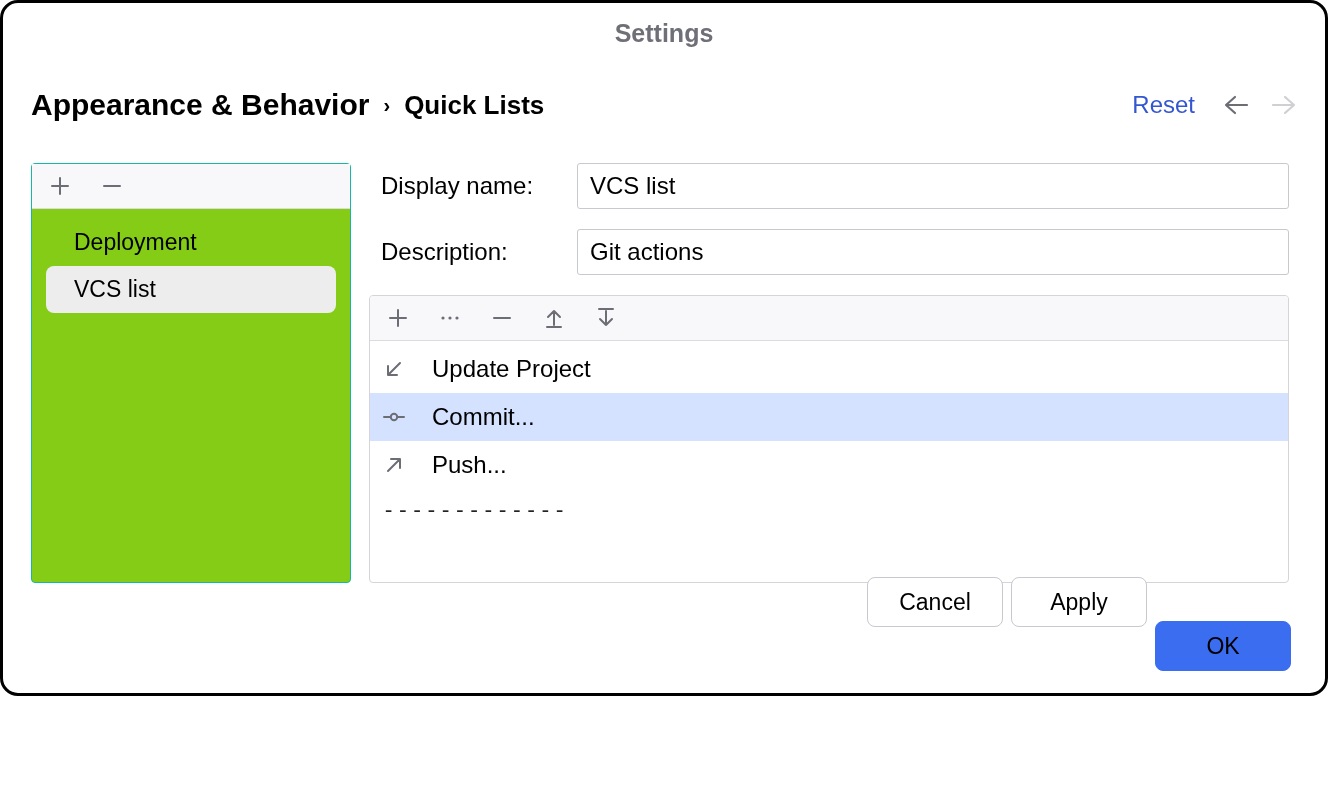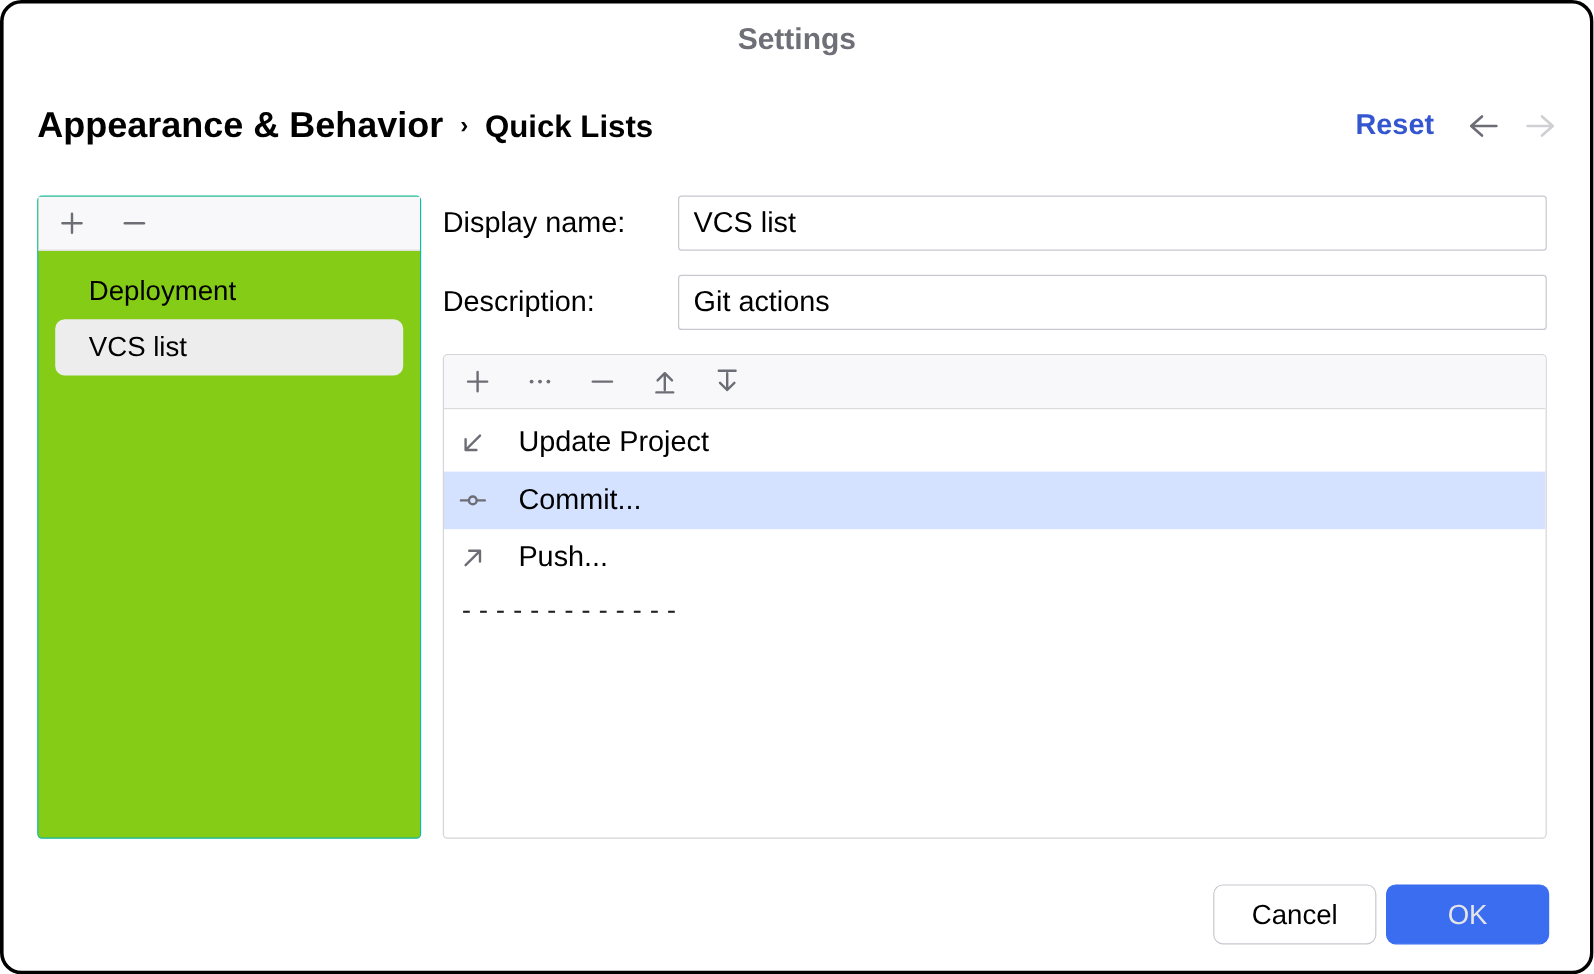--- a/index.html
+++ b/index.html
@@ -5,21 +5,21 @@
   * { box-sizing: border-box; }
   html, body {
     margin: 0; padding: 0;
     width: 1328px; height: 812px;
     font-family: -apple-system, BlinkMacSystemFont, "Segoe UI", Arial, sans-serif;
     font-size: 22px;
     color: #000;
     background: #fff;
   }
   .window {
-    width: 1328px; height: 812px;
+    width: 1328px; height: 696px;
     border: 3px solid #000;
     border-radius: 18px;
     position: relative;
     overflow: hidden;
     background: #fff;
   }
   .title {
     position: absolute;
     top: 16px; left: 0; right: 0;
     text-align: center;
@@ -30,21 +30,21 @@
   .breadcrumb-row {
     position: absolute;
     top: 82px; left: 28px; right: 28px;
     display: flex; align-items: center;
     height: 40px;
   }
   .breadcrumb-row .bc1 { font-weight: 700; font-size: 30px; }
   .breadcrumb-row .sep { font-weight: 700; font-size: 20px; margin: 0 14px; color:#000;}
   .breadcrumb-row .bc2 { font-weight: 700; font-size: 26px; }
   .breadcrumb-row .spacer { flex: 1; }
-  .reset-link { color: #3556d1; font-weight: 700; font-size: 24px; margin-right: 28px; cursor: pointer; }
+  .reset-link { color: #3556d1; font-weight: 400; font-size: 24px; margin-right: 28px; cursor: pointer; }
   .nav-arrows { display:flex; gap:22px; align-items:center; }
   .nav-arrows svg { display:block; }
 
   .content {
     position: absolute;
     top: 160px; left: 28px; right: 36px; bottom: 110px;
     display: flex; gap: 18px;
   }
 
   
@@ -75,21 +75,21 @@
   }
   .left-item.selected {
     background: #ededee;
     border-radius: 8px;
     margin: 0 14px;
     padding-left: 28px;
   }
 
   
   .right-panel { flex:1; display:flex; flex-direction:column; }
-  .form-row { display:flex; align-items:center; margin-bottom: 20px; }
+  .form-row { display:flex; align-items:center; margin-bottom: 20px; margin-left: 12px; }
   .form-row label { width: 196px; font-size: 24px; }
   .text-input {
     flex:1;
     height: 46px;
     border: 1px solid #c8c8cf;
     border-radius: 3px;
     padding: 4px 12px;
     font-size: 24px;
     background: #fff;
   }
@@ -135,21 +135,21 @@
     min-width: 136px;
     height: 50px;
     border: 1px solid #c8c8cf;
     border-radius: 8px;
     background:#fff;
     font-size: 23px;
     display:flex; align-items:center; justify-content:center;
     cursor:pointer;
   }
   .btn.primary {
-    background:#3a6df0; color:#e5e5e5; border-color:#3a6df0;
+    background:#3a6df0; color:#000000; border-color:#3a6df0;margin-top:44px;
   }
 </style>
 </head>
 <body>
 
 <div class="window">
 
   <div class="title">Settings</div>
 
   <div class="breadcrumb-row">
@@ -276,18 +276,21 @@
         </div>
       </div>
 
     </div>
   </div>
 
   <div class="bottom-bar">
     <div class="btn">
       <span>Cancel</span>
     </div>
+    <div class="btn">
+      <span>Apply</span>
+    </div>
     <div class="btn primary">
       <span>OK</span>
     </div>
   </div>
 
 </div>
 
 </body></html>

